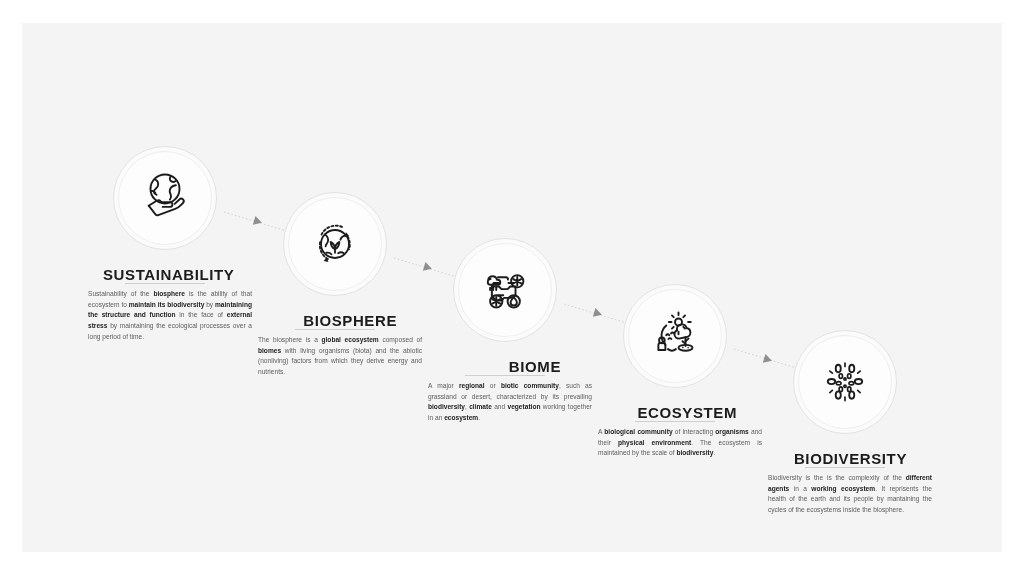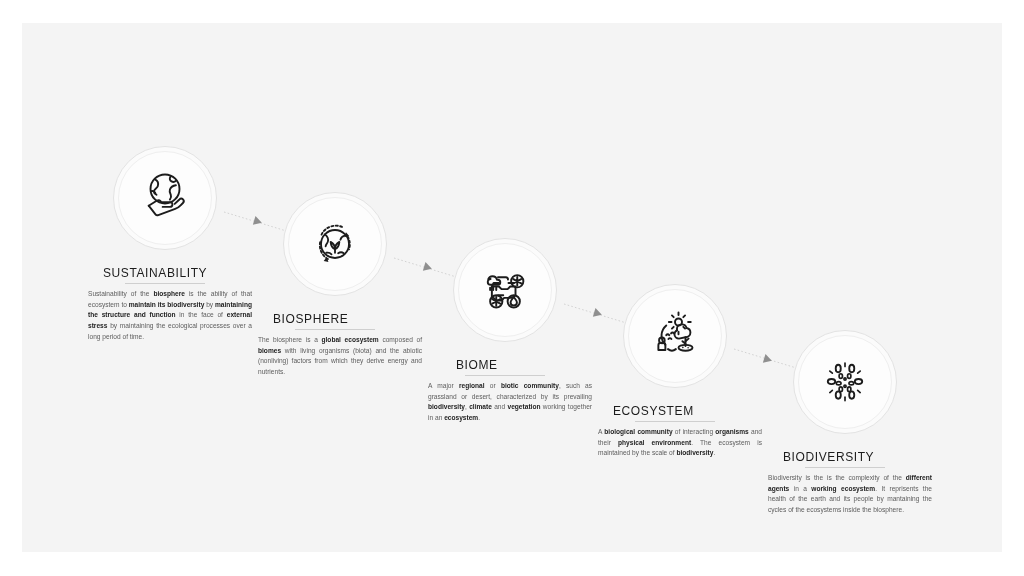--- a/index.html
+++ b/index.html
@@ -64,25 +64,25 @@
     box-sizing: border-box;
   }
   .circle-icon {
     position: absolute;
     left: 50%;
     top: 50%;
     transform: translate(-50%, -50%);
   }
   .node-heading {
     position: absolute;
-    text-align: left;
-    font-weight: normal;
+    text-align: right;
+    font-weight: bold;
     color: #1c1c1c;
     letter-spacing: 0.6px;
-    font-size: 12px;
+    font-size: 15px;
   }
   .node-rule {
     position: absolute;
     height: 1px;
     background: #cfcfcf;
   }
   .node-body {
     position: absolute;
     text-align: justify;
     color: #5d5d5d;
@@ -178,21 +178,21 @@
         <path d="M15.5 19.5c-1.8 0-3.2 1.5-3.2 3.3s1.4 3.2 3.2 3.2h8.2c1.6 0 2.9-1.3 2.9-2.9 0-1.6-1.3-2.9-2.9-2.9-0.3 0-0.6 0-0.9 0.1-0.5-2.4-2.6-4.1-5.1-4.1-2.3 0-4.2 1.5-4.9 3.6"></path>
         <path d="M15 29.5v2.5M18.5 29.5v2.5M22 29.5v2.5"></path>
         <circle cx="46" cy="22" r="7"></circle>
         <path d="M46 17v10M41.5 19.5l9 5M41.5 24.5l9-5"></path>
         <circle cx="22" cy="45" r="7"></circle>
         <path d="M22 40v10M17.5 42.5l9 5M17.5 47.5l9-5"></path>
         <circle cx="42" cy="45" r="7"></circle>
         <path d="M42 40c-2.4 3-3.6 4.8-3.6 6.2 0 2 1.6 3.4 3.6 3.4s3.6-1.4 3.6-3.4c0-1.4-1.2-3.2-3.6-6.2z"></path>
       </svg>
     </div>
-    <div class="node-heading" style="left:456px; top:358px; width:124px;">BIOME</div>
+    <div class="node-heading" style="left:437px; top:358px; width:124px;">BIOME</div>
     <div class="node-rule" style="left:465px; top:375px; width:80px;"></div>
     <div class="node-body" style="left:428px; top:381px; width:164px;">A major <b>regional</b> or <b>biotic community</b>, such as grassland or desert, characterized by its prevailing <b>biodiversity</b>, <b>climate</b> and <b>vegetation</b> working together in an <b>ecosystem</b>.</div>
   </div>
 
   <div class="node">
     <div class="circle-wrap" style="left:623px; top:284px; width:104px; height:104px;">
       <div class="circle-outer"></div>
       <div class="circle-inner"></div>
       <svg class="circle-icon" width="56" height="56" viewBox="0 0 64 64" fill="none" stroke="#1c1c1c" stroke-width="2.2" stroke-linecap="round" stroke-linejoin="round">
         <circle cx="36" cy="16" r="4"></circle>

